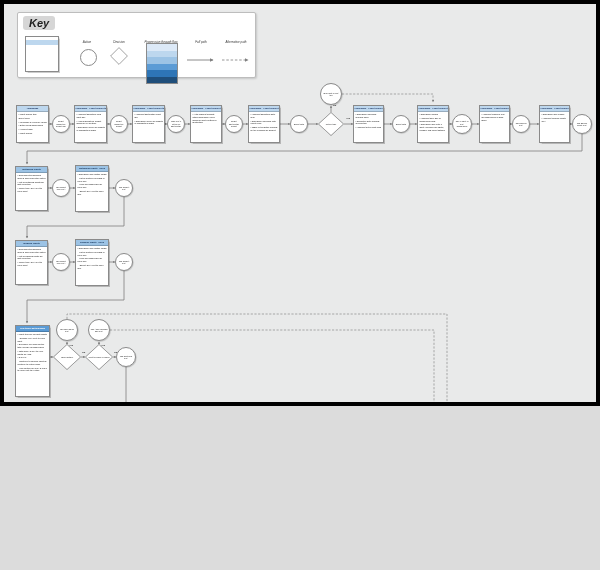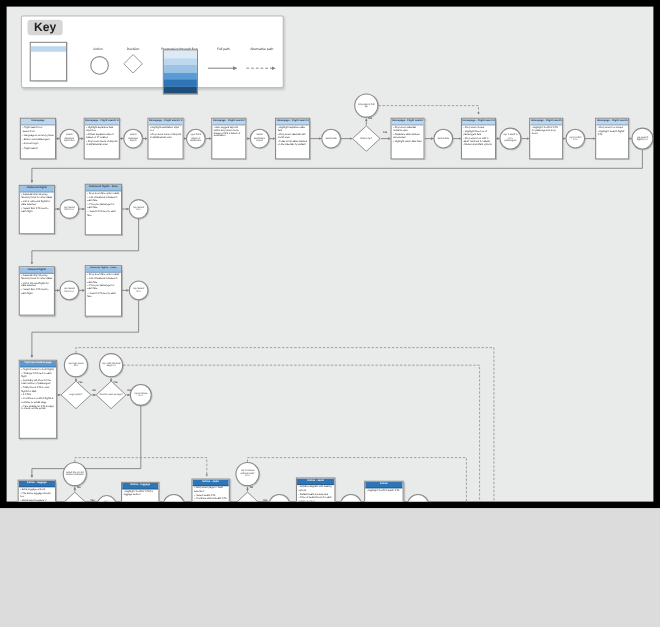--- a/index.html
+++ b/index.html
@@ -1,17 +1,17 @@
 <!DOCTYPE html>
 <html><head>
 <meta charset="utf-8">
 <style>
   html,body{margin:0;padding:0;background:#dcdcdc;}
-  #canvas{position:relative;width:600px;height:462px;background:#e9eaea;overflow:hidden;
-          font-family:"Liberation Sans", sans-serif;border:6px solid #000000;box-sizing:border-box;}
+  #canvas{position:relative;width:600px;height:406px;background:#e9eaea;overflow:hidden;
+          font-family:"Liberation Sans", sans-serif;border:4px solid #000000;box-sizing:border-box;font-style:italic;}
   
   .key-panel{position:absolute;left:13px;top:8px;width:237px;height:64px;background:#fff;
              border:1px solid #bdbdbd;border-radius:2px;box-shadow:1px 1px 2px rgba(0,0,0,.15);}
   .key-tab{position:absolute;left:5px;top:3px;background:#d6d6d6;border-radius:3px;
            padding:1px 6px;font-size:11px;font-weight:bold;color:#222;}
   .key-samplebox{position:absolute;left:7px;top:23px;width:32px;height:34px;background:#fff;
                  border:0.8px solid #8a8a8a;box-shadow:0.8px 0.8px 1px rgba(0,0,0,.2);}
   .key-samplebox .band{position:absolute;left:0;right:0;top:3px;height:5px;background:#bdd7ee;}
   .key-label{position:absolute;font-size:3px;color:#333;transform:translateX(-50%);white-space:nowrap;}
   .key-circle{position:absolute;left:62px;top:36px;width:15px;height:15px;border:0.8px solid #8a8a8a;

